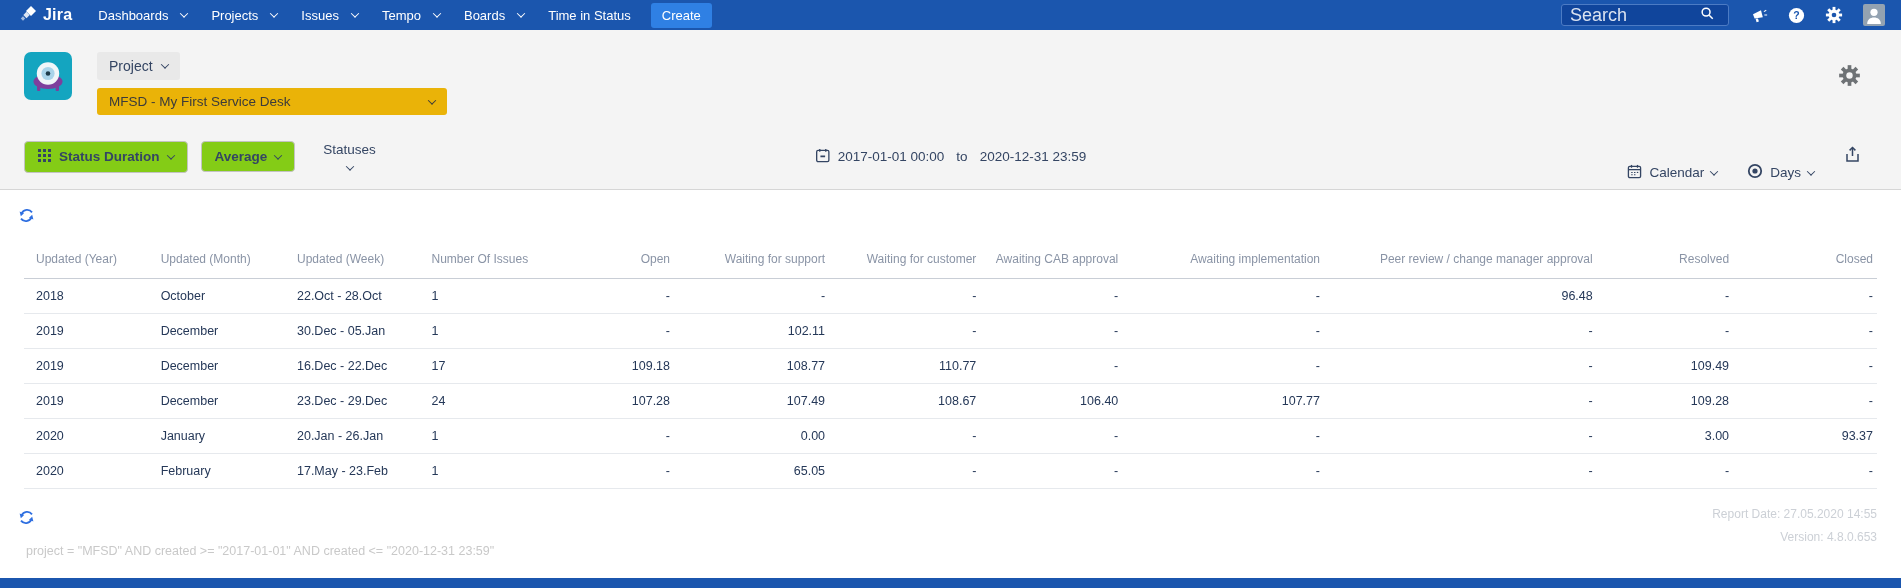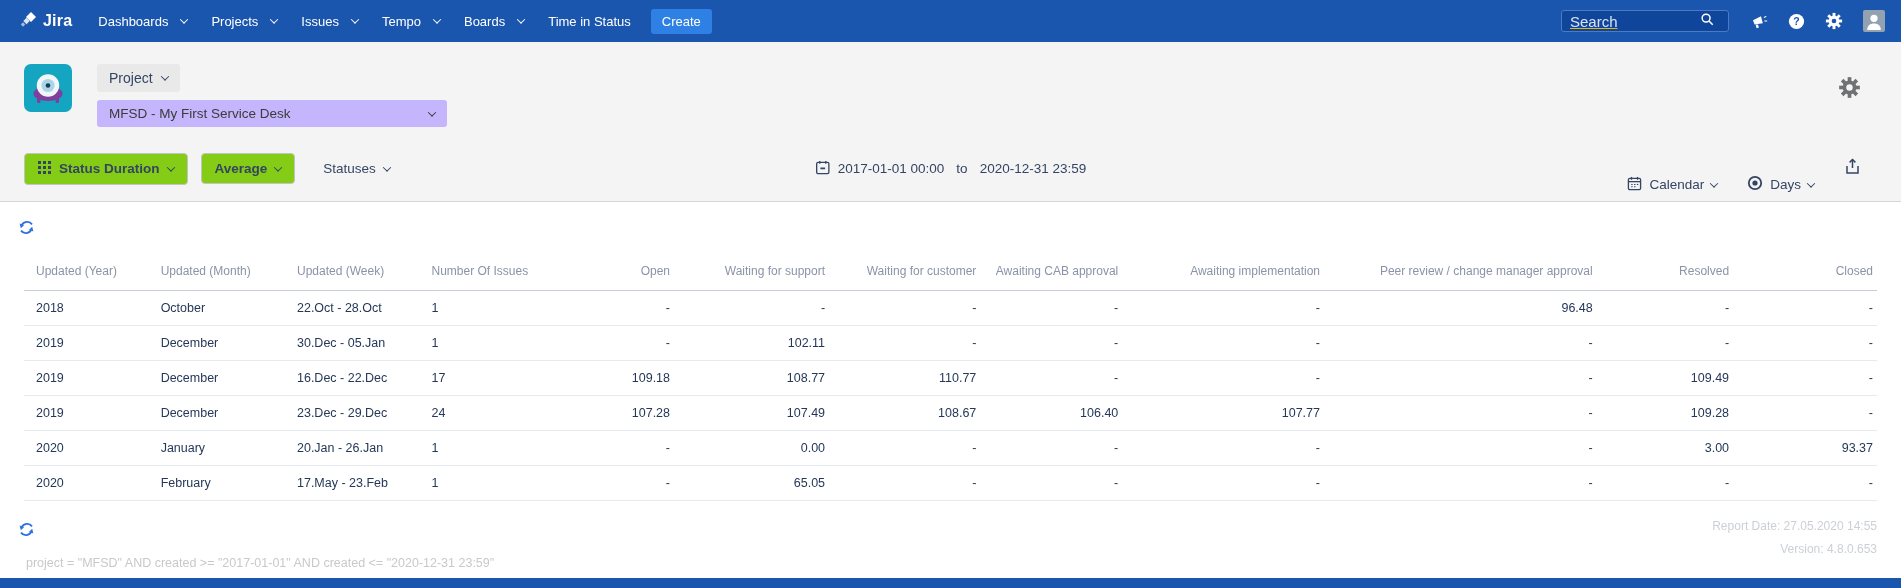--- a/index.html
+++ b/index.html
@@ -3,46 +3,46 @@
 <meta charset="utf-8">
 <style>
   * { box-sizing: border-box; margin: 0; padding: 0; }
   html,body { width:1901px; height:588px; overflow:hidden; }
   body {
     font-family: "Liberation Sans", sans-serif;
     background:#fff; position:relative;
   }
   
   .navbar{
-    height:42px; background:var(--c-navbar,#1b56ae); color:#fff;
+    height:30px; background:var(--c-navbar,#1b56ae); color:#fff;
     display:flex; align-items:center; padding:0 12px;
   }
   .brand{ display:flex; align-items:center; gap:6px; margin:0 14px 0 8px; }
   .brand-text{ font-size:16px; font-weight:600; letter-spacing:.2px; }
   .nav-item{ display:flex; align-items:center; gap:13px; font-size:13px; padding:0 12px; height:30px; cursor:pointer; white-space:nowrap; }
   .chev{ width:6px; height:6px; border-right:1.6px solid currentColor; border-bottom:1.6px solid currentColor; transform:rotate(45deg) translate(-1px,-1px); display:inline-block; }
   .create-btn{ background:var(--c-create,#2f80e4); color:#fff; font-size:13px; padding:5px 11px; border-radius:3px; border:none; margin-left:8px; cursor:pointer; }
   .nav-spacer{ flex:1; }
   .search-box{ display:flex; align-items:center; background:var(--c-search,#10459c); border:1px solid #4c7bc4; border-radius:3px; height:22px; width:168px; padding:0 8px; }
-  .search-box input{ background:transparent; border:none; outline:none; color:#eab308; font-size:15px; width:130px; font-family:inherit;text-decoration:underline; }
+  .search-box input{ background:transparent; border:none; outline:none; color:#7dd3fc; font-size:18px; width:130px; font-family:inherit; }
   .search-box input::placeholder{ color:rgba(255,255,255,.85); }
   .nav-icons{ display:flex; align-items:center; gap:20px; margin-left:22px; margin-right:4px; }
   .nav-icons svg{ display:block; }
   
   .band{ background:var(--c-band,#f4f4f4); border-bottom:1px solid #d6d6d6; height:160px; position:relative; }
   .project-row{ display:flex; align-items:flex-start; padding:22px 40px 0 24px; }
   .project-avatar{ width:48px; height:48px; border-radius:7px; background:var(--c-teal,#14a5c0); overflow:hidden; flex:0 0 auto; }
   .project-fields{ margin-left:25px; }
   .chip{ display:inline-flex; align-items:center; gap:9px; background:#e9e9e9; border-radius:3px; padding:6px 12px; font-size:14px; color:var(--c-text,#344563); cursor:pointer; }
-  .proj-select{ margin-top:8px; width:350px; background:#c4b5fd; border-radius:3px; padding:6px 12px; font-size:13.5px; color:#3b3b3b; display:flex; justify-content:space-between; align-items:center; cursor:pointer; }
+  .proj-select{ margin-top:8px; width:350px; background:#eab308; border-radius:3px; padding:6px 12px; font-size:13.5px; color:#3b3b3b; display:flex; justify-content:space-between; align-items:center; cursor:pointer; }
   .band-gear{ margin-left:auto; margin-top:12px; cursor:pointer; }
   .toolbar{ display:flex; align-items:center; padding:16px 40px 0 24px; position:relative; }
   .tb-btn{ display:flex; align-items:center; gap:8px; background:#84cc16; border:1px solid #c3c3c3; border-radius:4px; padding:7px 13px; font-size:13.5px; font-weight:700; color:var(--c-text,#344563); cursor:pointer; }
   .tb-btn + .tb-btn{ margin-left:13px; }
-  .tb-plain{ margin-left:28px; display:flex; align-items:center; gap:8px; font-size:13.5px; color:var(--c-text,#344563); cursor:pointer; }
+  .tb-plain{ margin-left:28px; display:flex; align-items:center; gap:8px; font-size:13.5px; color:var(--c-text,#344563); cursor:pointer;flex-direction:column; }
   .date-range{ position:absolute; left:50%; transform:translateX(-50%); display:flex; align-items:center; gap:8px; font-size:13.5px; color:var(--c-text,#344563); cursor:pointer; white-space:nowrap; }
   .date-join{ padding:0 4px; }
   .tb-right{ margin-left:auto; display:flex; align-items:center; gap:30px; color:var(--c-text,#344563); }
   .tb-right .group{ display:flex; align-items:center; gap:7px; font-size:13.5px; cursor:pointer;margin-top:32px; }
   
   .refresh-row{ padding:17px 0 0 18px; }
   .refresh-btn{ display:inline-block; cursor:pointer; }
   table{ width:calc(100% - 48px); margin:18px 24px 0; border-collapse:collapse; table-layout:fixed; }
   thead th{ font-size:12px; font-weight:400; color:var(--c-muted,#8a94a6); text-align:left; padding:6px 4px 12px; border-bottom:1px solid #c9ced6; white-space:nowrap; overflow:hidden;margin-top:24px; }
   thead th.num{ text-align:right; }

